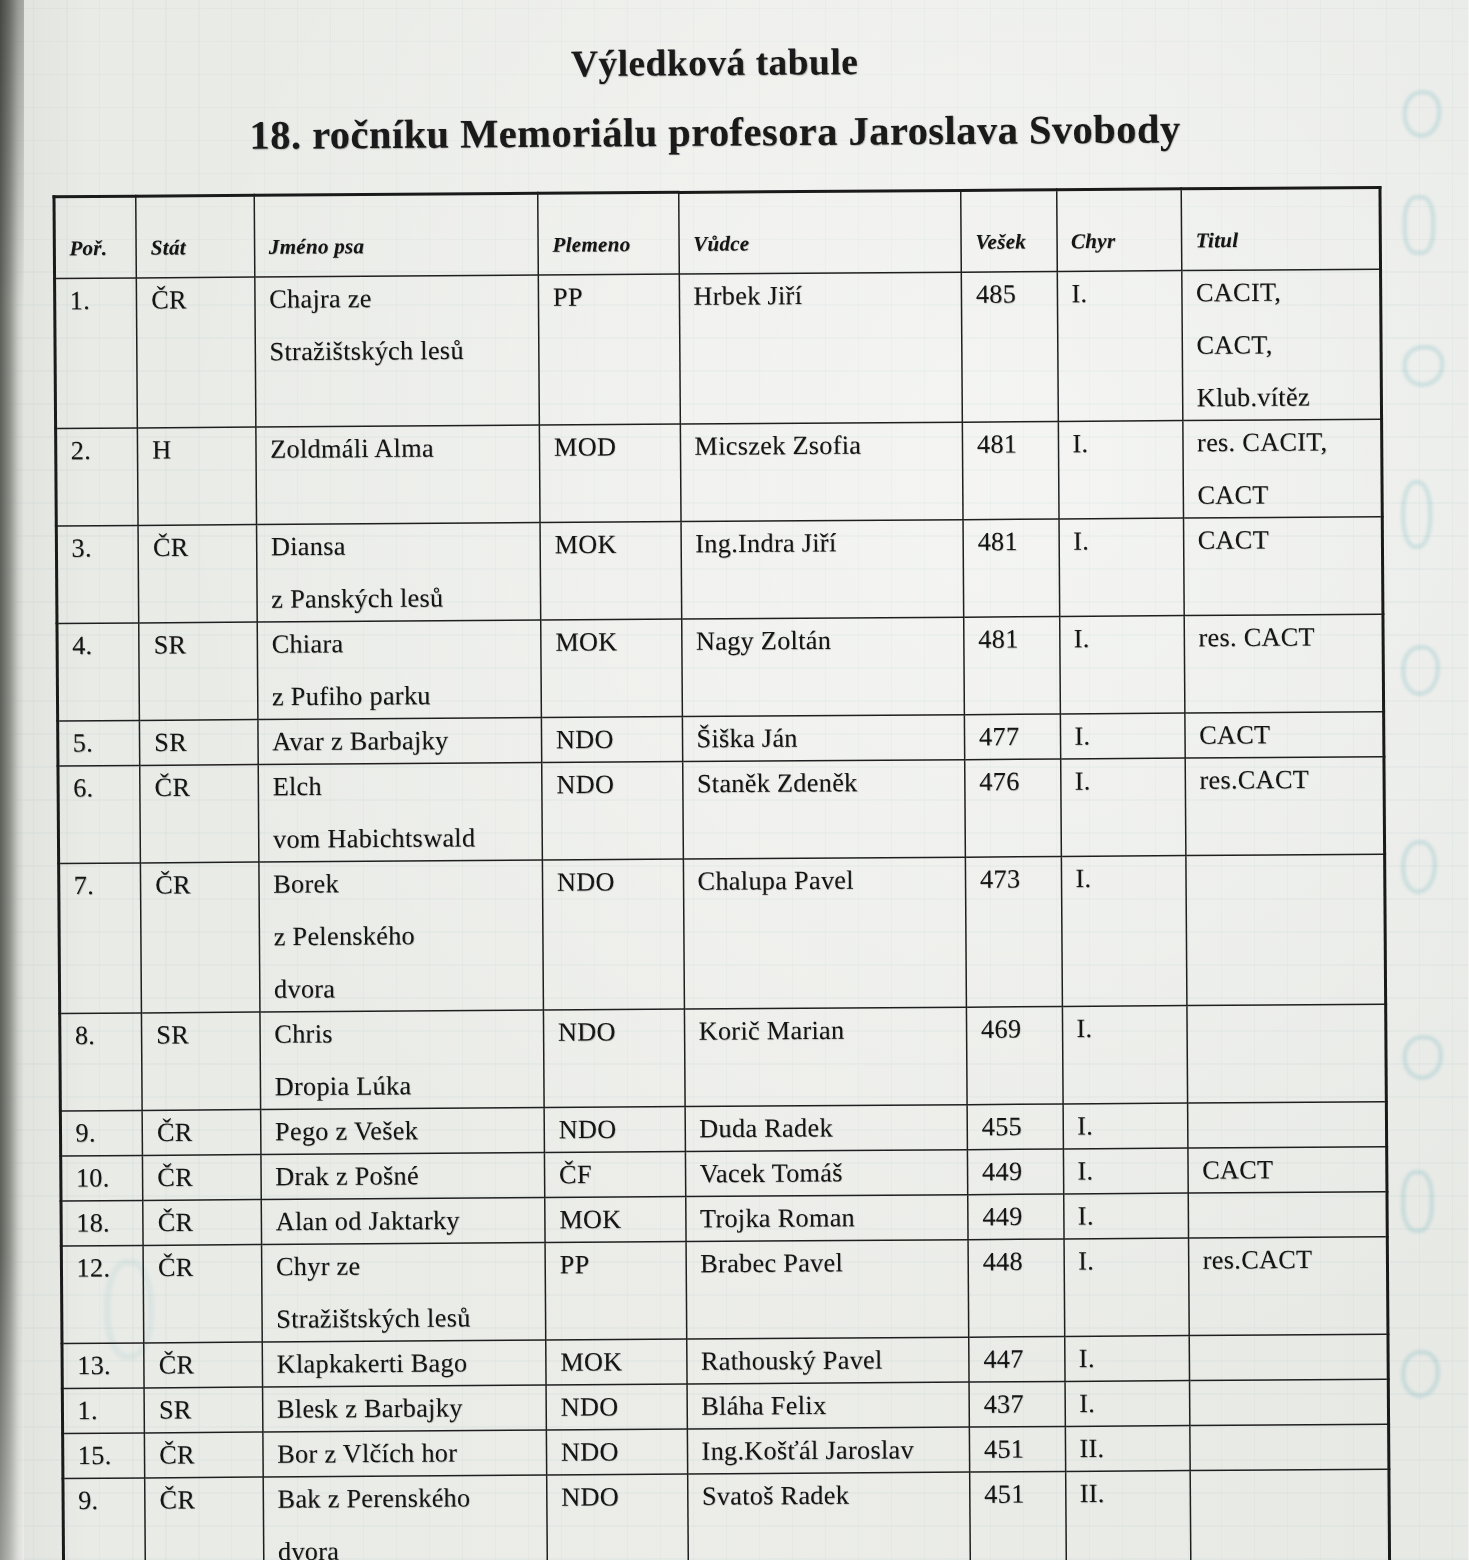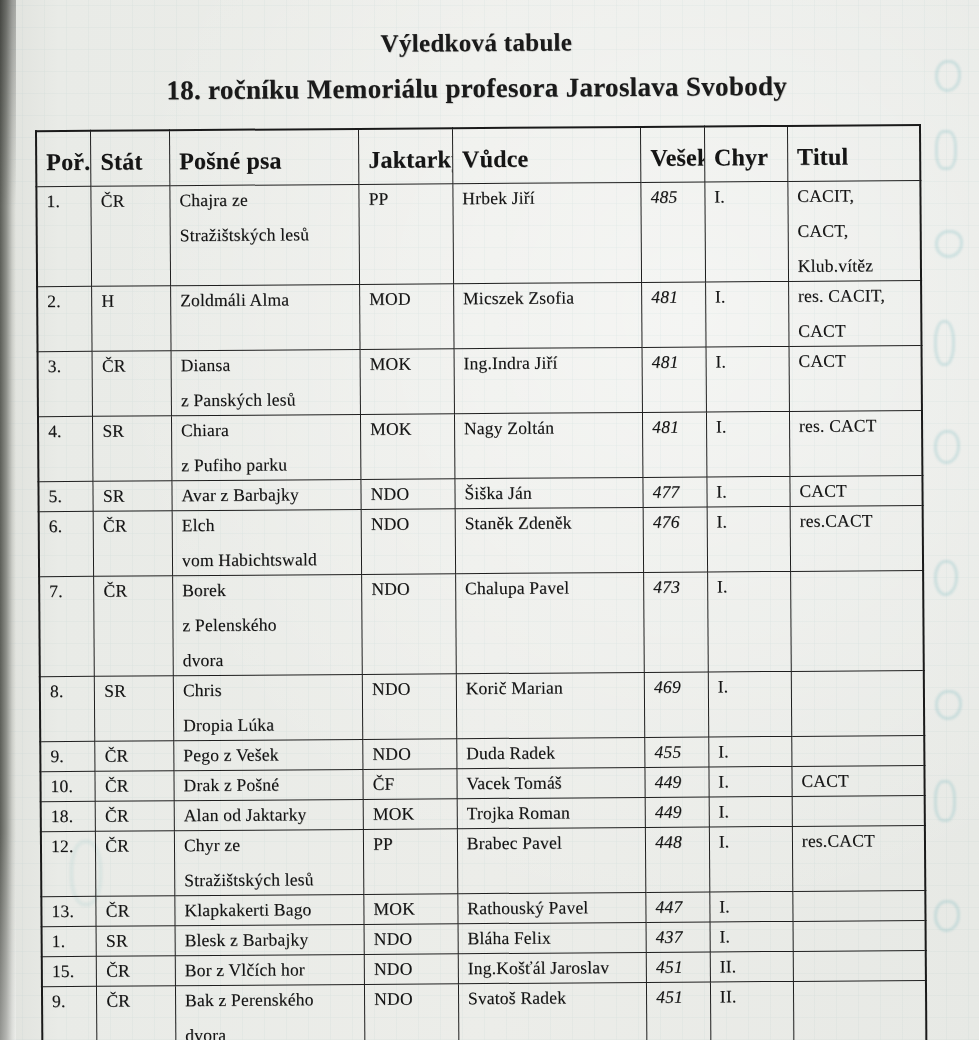--- a/index.html
+++ b/index.html
@@ -67,33 +67,33 @@
   table.results th, table.results td{
     border:1.6px solid #1f1f1f;
     vertical-align:top;
     padding:4px 6px 4px 9px;
     text-align:left;
     overflow:hidden;
     white-space:nowrap;
   }
   table.results{border:2.5px solid #1a1a1a;}
   table.results th{
-    font-weight:600;font-size:24px;
-    padding-top:17px;padding-bottom:10px;
+    font-weight:600;font-size:14px;
+    padding-top:27px;padding-bottom:10px;font-style:italic;
   }
   td .ln + .ln{margin-top:14px;}
   .c-rank{width:6.2%;}
   .c-state{width:8.9%;}
   .c-dog{width:21.4%;}
   .c-breed{width:10.6%;}
   .c-leader{width:21.3%;}
   .c-points{width:7.2%;}
   .c-prize{width:9.4%;}
   .c-title{width:15%;}
-  td.c-points{text-align:center;padding-left:2px;font-style:italic;}
+  td.c-points{text-align:center;padding-left:2px;}
   td.c-prize{padding-left:18px;}
 </style>
 </head>
 <body>
 
 <div class="grid-overlay"></div>
 <div class="edge-left"></div>
 <div class="ghost-marks">
   <div class="ghost g1"></div>
   <div class="ghost g2"></div>
@@ -122,22 +122,22 @@
         <col class="c-breed">
       <col class="c-leader">
         <col class="c-points">
         <col class="c-prize">
         <col class="c-title">
     </colgroup>
     <thead>
       <tr>
           <th class="c-rank">Poř.</th>
           <th class="c-state">Stát</th>
-          <th class="c-dog">Pošné psa</th>
-          <th class="c-breed">Jaktarky</th>
+          <th class="c-dog">Jméno psa</th>
+          <th class="c-breed">Plemeno</th>
           <th class="c-leader">Vůdce</th>
           <th class="c-points">Vešek</th>
           <th class="c-prize">Chyr</th>
           <th class="c-title">Titul</th>
         </tr>
     </thead>
     <tbody>
         <tr>
           <td class="c-rank">1.</td>
           <td class="c-state">ČR</td>

